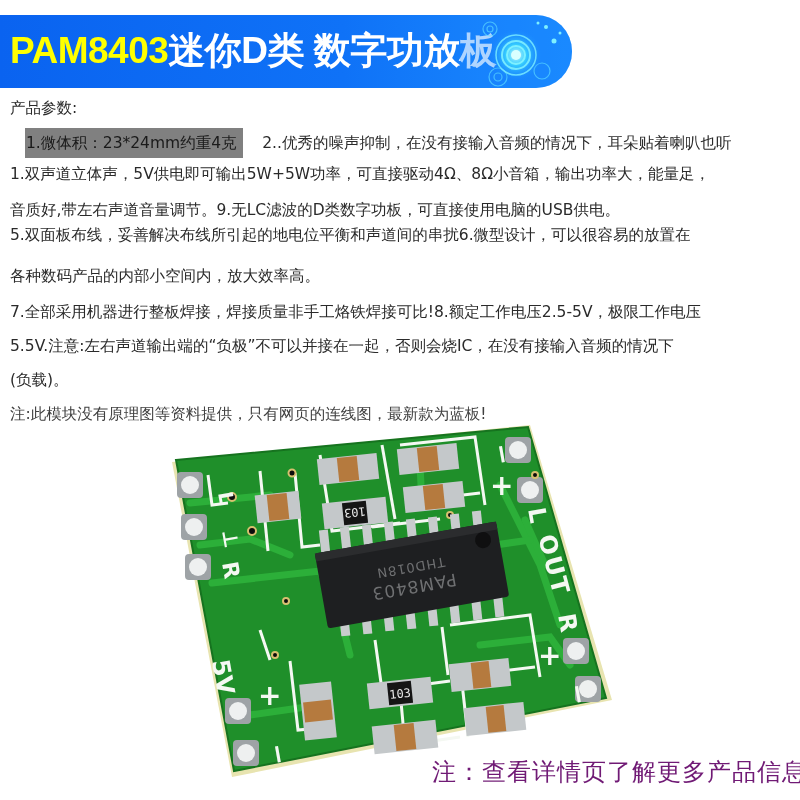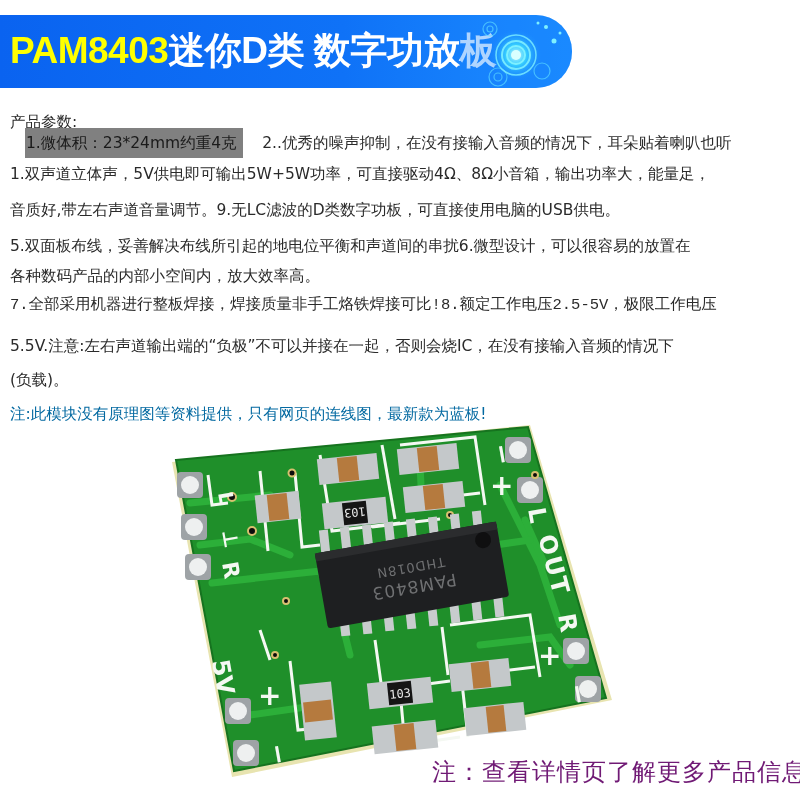--- a/index.html
+++ b/index.html
@@ -29,21 +29,21 @@
   .line {
     position: absolute; left: 0; white-space: nowrap;
     font-size: 15.5px; line-height: 20px; color: #2a2a2a;
   }
   .hl {
     display: inline-block; background: #808080; color: #1a1a1a;
     padding: 5px 6px 5px 1px; margin-left: -1px;
   }
   .note-red {
     position: absolute; left: 10px; top: 404px; white-space: nowrap;
-    font-size: 15.5px; line-height: 20px; color: #0369a1;
+    font-size: 15.5px; line-height: 20px; color: #404040;
   }
   .bottom-note {
     position: absolute; left: 432px; top: 758px; white-space: nowrap;
     font-size: 24px; line-height: 28px; color: #701a75; font-weight: normal; letter-spacing: 1px;
   }
 
   
   .pcb-wrap { position: absolute; left: 150px; top: 415px; width: 480px; height: 380px; }
   .pcb-svg { position: absolute; left: 0; top: 0; width: 480px; height: 380px; }
   .silk {
@@ -83,29 +83,29 @@
     <g fill="#7ef0ff">
       <circle cx="86" cy="12" r="2"></circle>
       <circle cx="94" cy="26" r="2.5"></circle>
       <circle cx="78" cy="8" r="1.5"></circle>
       <circle cx="100" cy="18" r="1.5"></circle>
     </g>
   </svg>
 </div>
 
 <div class="specs">
-  <div class="line" style="top:16px;">产品参数:</div>
+  <div class="line" style="top:2px;">产品参数:</div>
   <div class="line" style="top:32px;padding-left:16px;">
     <span class="hl">1.微体积：23*24mm约重4克</span><span style="white-space:pre;">    2..优秀的噪声抑制，在没有接输入音频的情况下，耳朵贴着喇叭也听</span>
   </div>
   <div class="line" style="top:68px;">1.双声道立体声，5V供电即可输出5W+5W功率，可直接驱动4Ω、8Ω小音箱，输出功率大，能量足，</div>
   <div class="line" style="top:104px;">音质好,带左右声道音量调节。9.无LC滤波的D类数字功板，可直接使用电脑的USB供电。</div>
-  <div class="line" style="top:140px;text-align:right;">5.双面板布线，妥善解决布线所引起的地电位平衡和声道间的串扰6.微型设计，可以很容易的放置在</div>
+  <div class="line" style="top:129px;text-align:right;">5.双面板布线，妥善解决布线所引起的地电位平衡和声道间的串扰6.微型设计，可以很容易的放置在</div>
   <div class="line" style="top:170px;">各种数码产品的内部小空间内，放大效率高。</div>
-  <div class="line" style="top:199px;font-family:Liberation Mono, monospace;">7.全部采用机器进行整板焊接，焊接质量非手工烙铁焊接可比!8.额定工作电压2.5-5V，极限工作电压</div>
+  <div class="line" style="top:206px;">7.全部采用机器进行整板焊接，焊接质量非手工烙铁焊接可比!8.额定工作电压2.5-5V，极限工作电压</div>
   <div class="line" style="top:240px;">5.5V.注意:左右声道输出端的“负极”不可以并接在一起，否则会烧IC，在没有接输入音频的情况下</div>
   <div class="line" style="top:274px;">(负载)。</div>
 </div>
 
 <div class="note-red">注:此模块没有原理图等资料提供，只有网页的连线图，最新款为蓝板!</div>
 
 <div class="pcb-wrap">
   <svg class="pcb-svg" viewBox="0 0 480 380">
 
     <polygon points="22,47 380,10 462,285 82,362" fill="#e8e4b0"></polygon>

